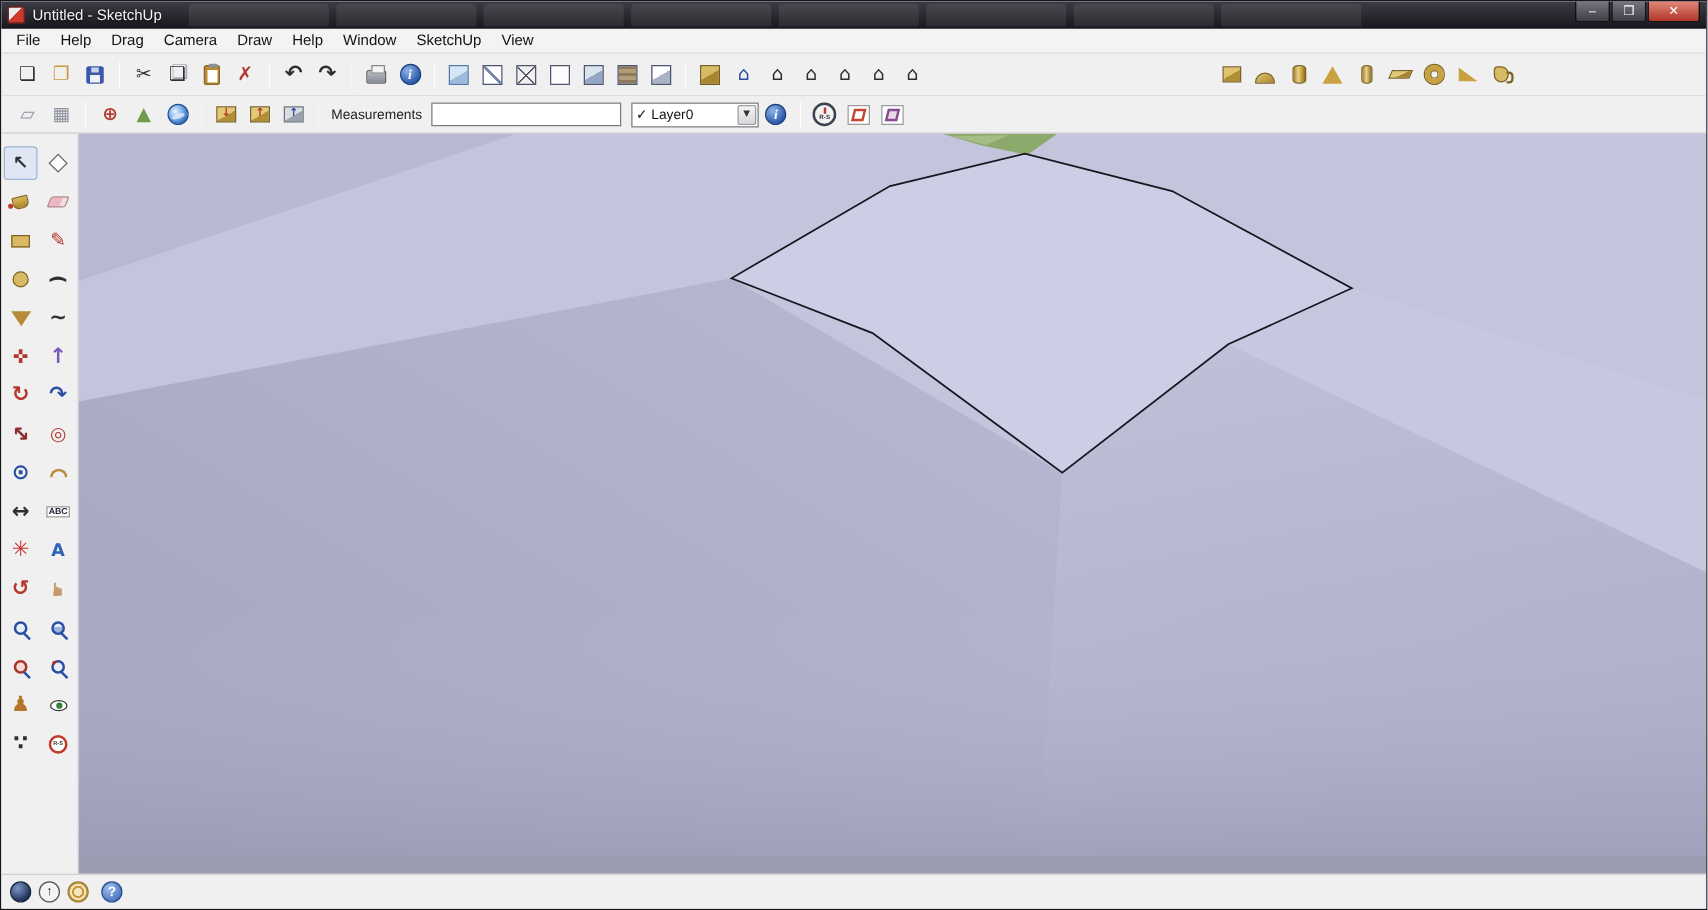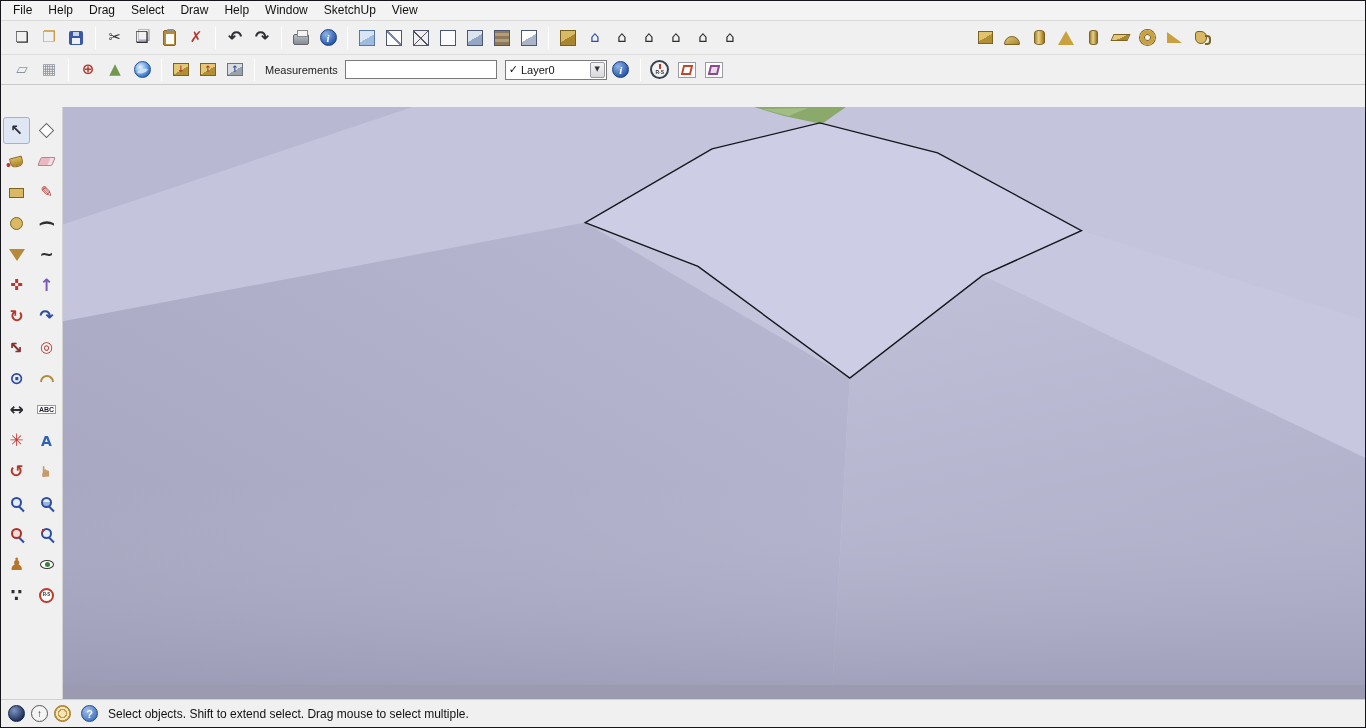--- a/index.html
+++ b/index.html
@@ -113,26 +113,49 @@
 .st2{background:#f4f4f4;border:1px solid #555;font-size:10px;color:#222}
 .st3{background:radial-gradient(circle at 50% 50%,#f4e6bc 0 30%,#c89a3f 32% 45%,#f4e6bc 47% 60%,#c89a3f 62%);border:1px solid #9a7a33}
 .helpq{width:17px;height:17px;border-radius:50%;background:radial-gradient(circle at 35% 30%,#9fc0ee,#2f5fae);border:1px solid #24488a;color:#fff;display:flex;align-items:center;justify-content:center;font-weight:bold;font-size:11px;margin-left:4px}
 .sttext{color:#111;margin-left:4px}
 </style>
 </head>
 <body>
 
 <div class="win">
 
+  <div class="titlebar">
+    <i class="ghost" style="left:150px"></i>
+    <i class="ghost" style="left:268px"></i>
+    <i class="ghost" style="left:386px"></i>
+    <i class="ghost" style="left:504px"></i>
+    <i class="ghost" style="left:622px"></i>
+    <i class="ghost" style="left:740px"></i>
+    <i class="ghost" style="left:858px"></i>
+    <i class="ghost" style="left:976px"></i>
+    <span class="su-logo"></span>
+    <span class="title">Untitled - SketchUp</span>
+    <div class="winbtns">
+      <div class="wbtn">
+          <span>–</span>
+        </div>
+      <div class="wbtn">
+          <span>❒</span>
+        </div>
+      <div class="wbtn close">
+          <span>✕</span>
+        </div>
+    </div>
+  </div>
 
   <div class="menubar">
     <span class="mi">File</span>
     <span class="mi">Help</span>
     <span class="mi">Drag</span>
-    <span class="mi">Select</span>
+    <span class="mi">Camera</span>
     <span class="mi">Draw</span>
     <span class="mi">Help</span>
     <span class="mi">Window</span>
     <span class="mi">SketchUp</span>
     <span class="mi">View</span>
   </div>
 
   <div class="toolbar tb1">
     <button class="tbtn">
         <span class="g dark">❏</span>
@@ -443,16 +466,15 @@
 
   <div class="statusbar">
     <span class="stico st1"></span>
     <span class="stico st2">
         <span>↑</span>
       </span>
     <span class="stico st3"></span>
     <span class="helpq">
         <span>?</span>
       </span>
-    <span class="sttext">Select objects. Shift to extend select. Drag mouse to select multiple.</span>
   </div>
 
 </div>
 
 </body></html>

